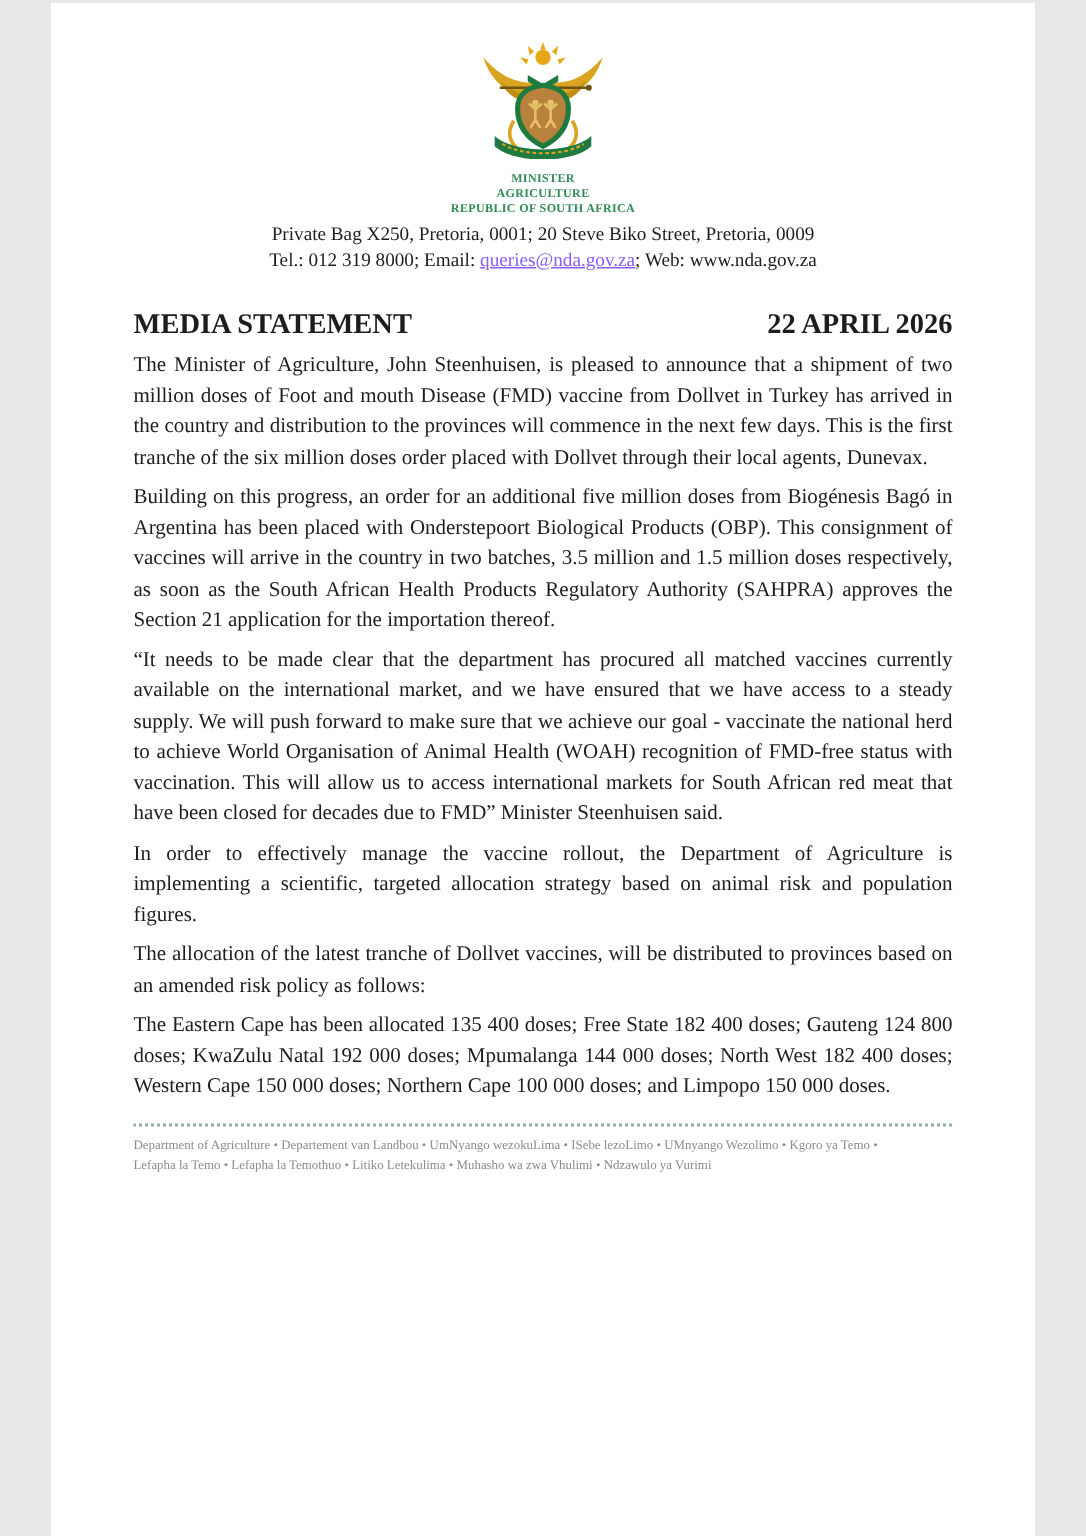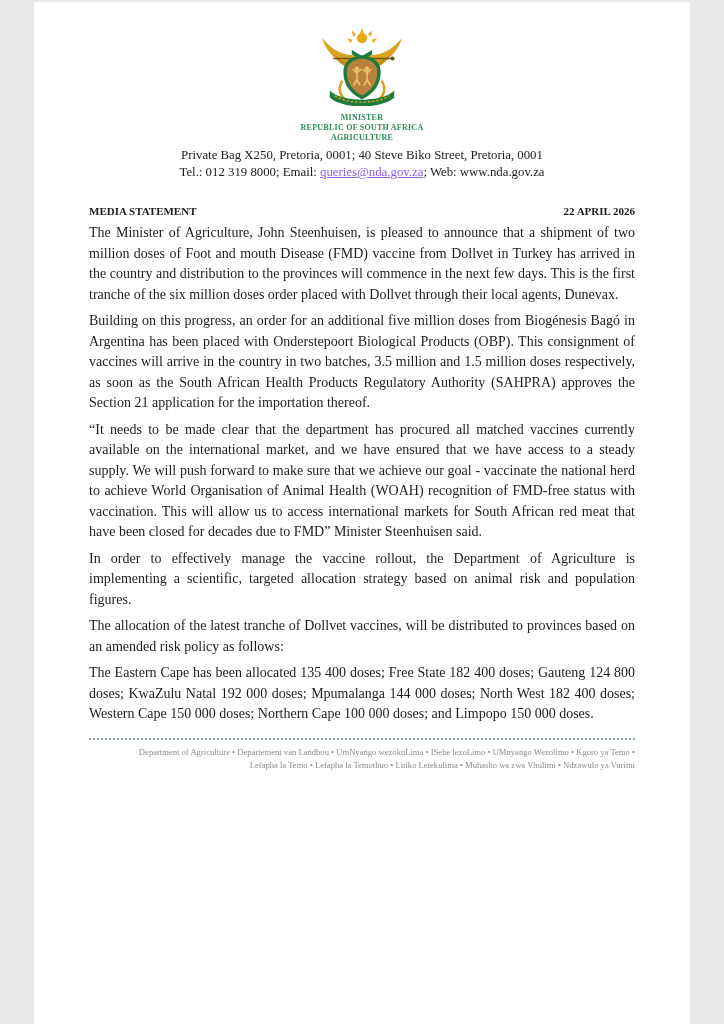--- a/index.html
+++ b/index.html
@@ -28,21 +28,21 @@
     margin-top:4px;
     text-align:center;
     font-size:12.8px; line-height:16.5px;
   }
   .email-link { color:#8b5cf6; text-decoration:underline; cursor:pointer; }
 
   
   .meta-row {
     display:flex; justify-content:space-between; align-items:baseline;
     margin-top:25px;
-    font-size:11px; font-weight:bold;
+    font-size:19px; font-weight:bold;
   }
 
   
   .headline {
     margin-top:35px;
     font-size:14.6px; font-weight:bold; line-height:24px;
     text-align:justify;
   }
   .para {
     margin-top:6px;
@@ -55,21 +55,21 @@
   }
 
   
   .separator {
     margin-top:13px;
     height:2px;
     background-image:repeating-linear-gradient(to right,#8fae9d 0 2px,transparent 2px 4px);
   }
   .footer-text {
     margin-top:6px;
-    text-align:right;
+    text-align:left;
     font-size:8.6px; line-height:13px;
     color:#8b8b89;
   }
 </style>
 </head>
 <body>
 
 <div class="page">
 
   <div class="logo-wrap">
@@ -106,26 +106,26 @@
       <path d="M37 62 C32 70 33 78 40 84" stroke="#d9a520" stroke-width="3" fill="none"></path>
       <path d="M83 62 C88 70 87 78 80 84" stroke="#d9a520" stroke-width="3" fill="none"></path>
 
       <path d="M22 74 C37 88 83 88 98 74 L98 82 C83 96 37 96 22 82 Z" fill="#1e7a3f"></path>
       <path d="M28 80 C42 90 78 90 92 80" stroke="#d9a520" stroke-width="1.6" fill="none" stroke-dasharray="3 2"></path>
     </svg>
   </div>
 
   <div class="ministry">
     <div>MINISTER</div>
+    <div>AGRICULTURE</div>
     <div>REPUBLIC OF SOUTH AFRICA</div>
-    <div>AGRICULTURE</div>
   </div>
 
   <div class="address">
-    <div>Private Bag X250, Pretoria, 0001; 40 Steve Biko Street, Pretoria, 0001</div>
+    <div>Private Bag X250, Pretoria, 0001; 20 Steve Biko Street, Pretoria, 0009</div>
     <div><span>Tel.: 012 319 8000; Email: </span><span class="email-link">queries@nda.gov.za</span><span>; Web: www.nda.gov.za</span></div>
   </div>
 
   <div class="inner">
 
     <div class="meta-row">
       <span>MEDIA STATEMENT</span>
       <span>22 APRIL 2026</span>
     </div>
 

